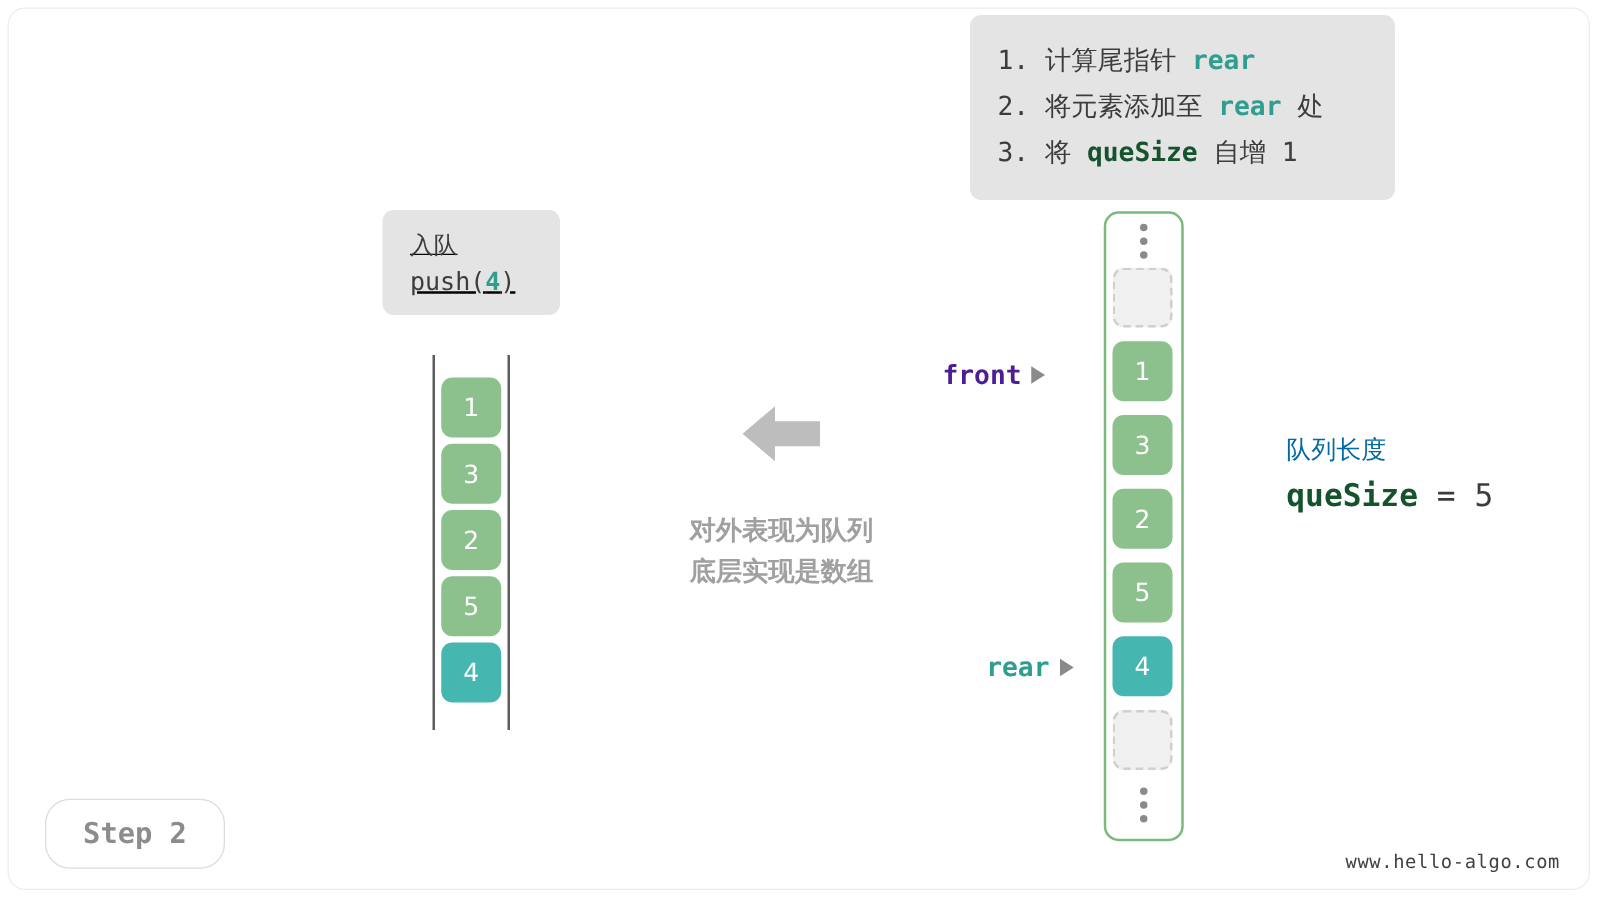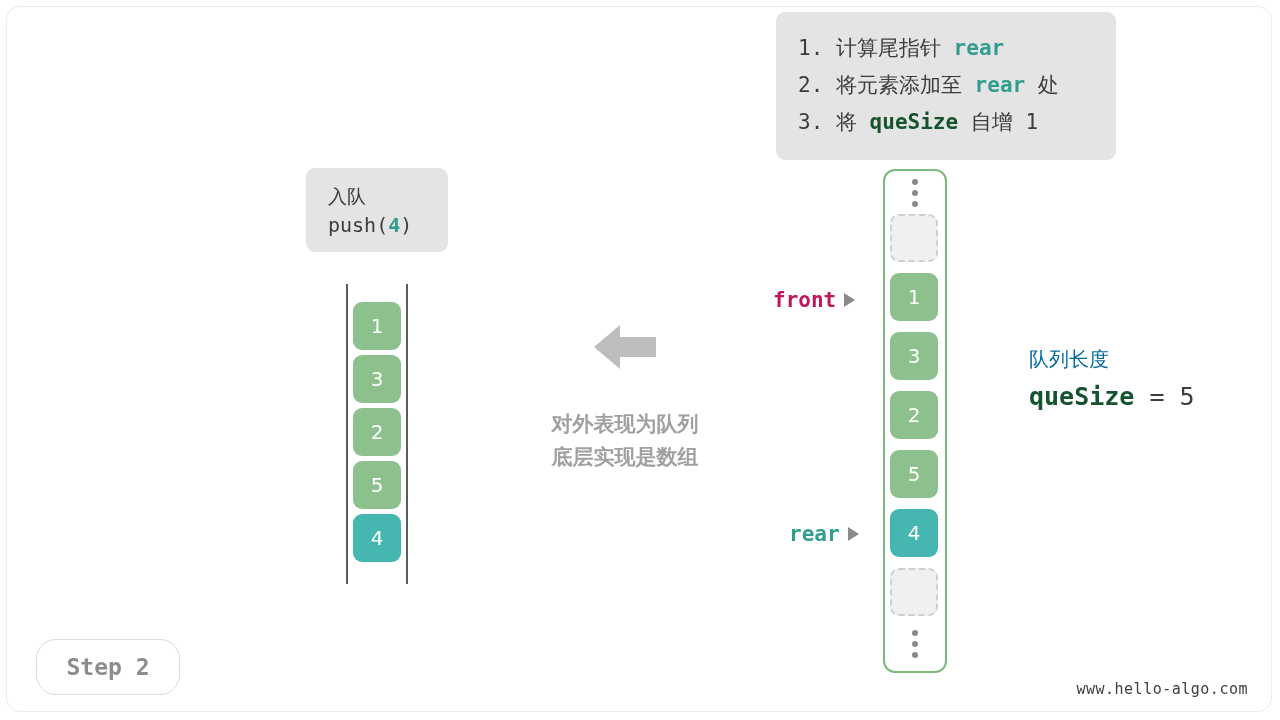--- a/index.html
+++ b/index.html
@@ -59,20 +59,21 @@
   .kw-teal { color: #2f9e8f; font-weight: bold; }
   .kw-blue { color: #14532d; font-weight: bold; }
 
   
   #push-note {
     left: 306px;
     top: 168px;
     width: 142px;
     height: 84px;
     padding: 14px 0 16px 22px;
+    text-decoration: underline;
   }
   .push-line {
     font-family: "DejaVu Sans Mono", "Liberation Mono", monospace;
     font-size: 20px;
     color: #3c3c3c;
     line-height: 30px;
     white-space: pre;
   }
   .push-cjk {
     font-family: "DejaVu Sans", "Liberation Sans", sans-serif;
@@ -176,21 +177,21 @@
     font-size: 21px;
     font-weight: bold;
   }
   .ptr .tri {
     width: 0;
     height: 0;
     border-left: 11px solid #8a8a8a;
     border-top: 7px solid transparent;
     border-bottom: 7px solid transparent;
   }
-  #ptr-front { left: 773px; top: 288px; color: #be185d; align-items: center; }
+  #ptr-front { left: 754px; top: 288px; color: #4c1d95; align-items: center; }
   #ptr-rear  { left: 789px; top: 522px; color: #2f9e8f; }
 
   
   #quesize-label {
     position: absolute;
     left: 1029px;
     top: 340px;
     line-height: 38px;
   }
   #quesize-label .cjk {

